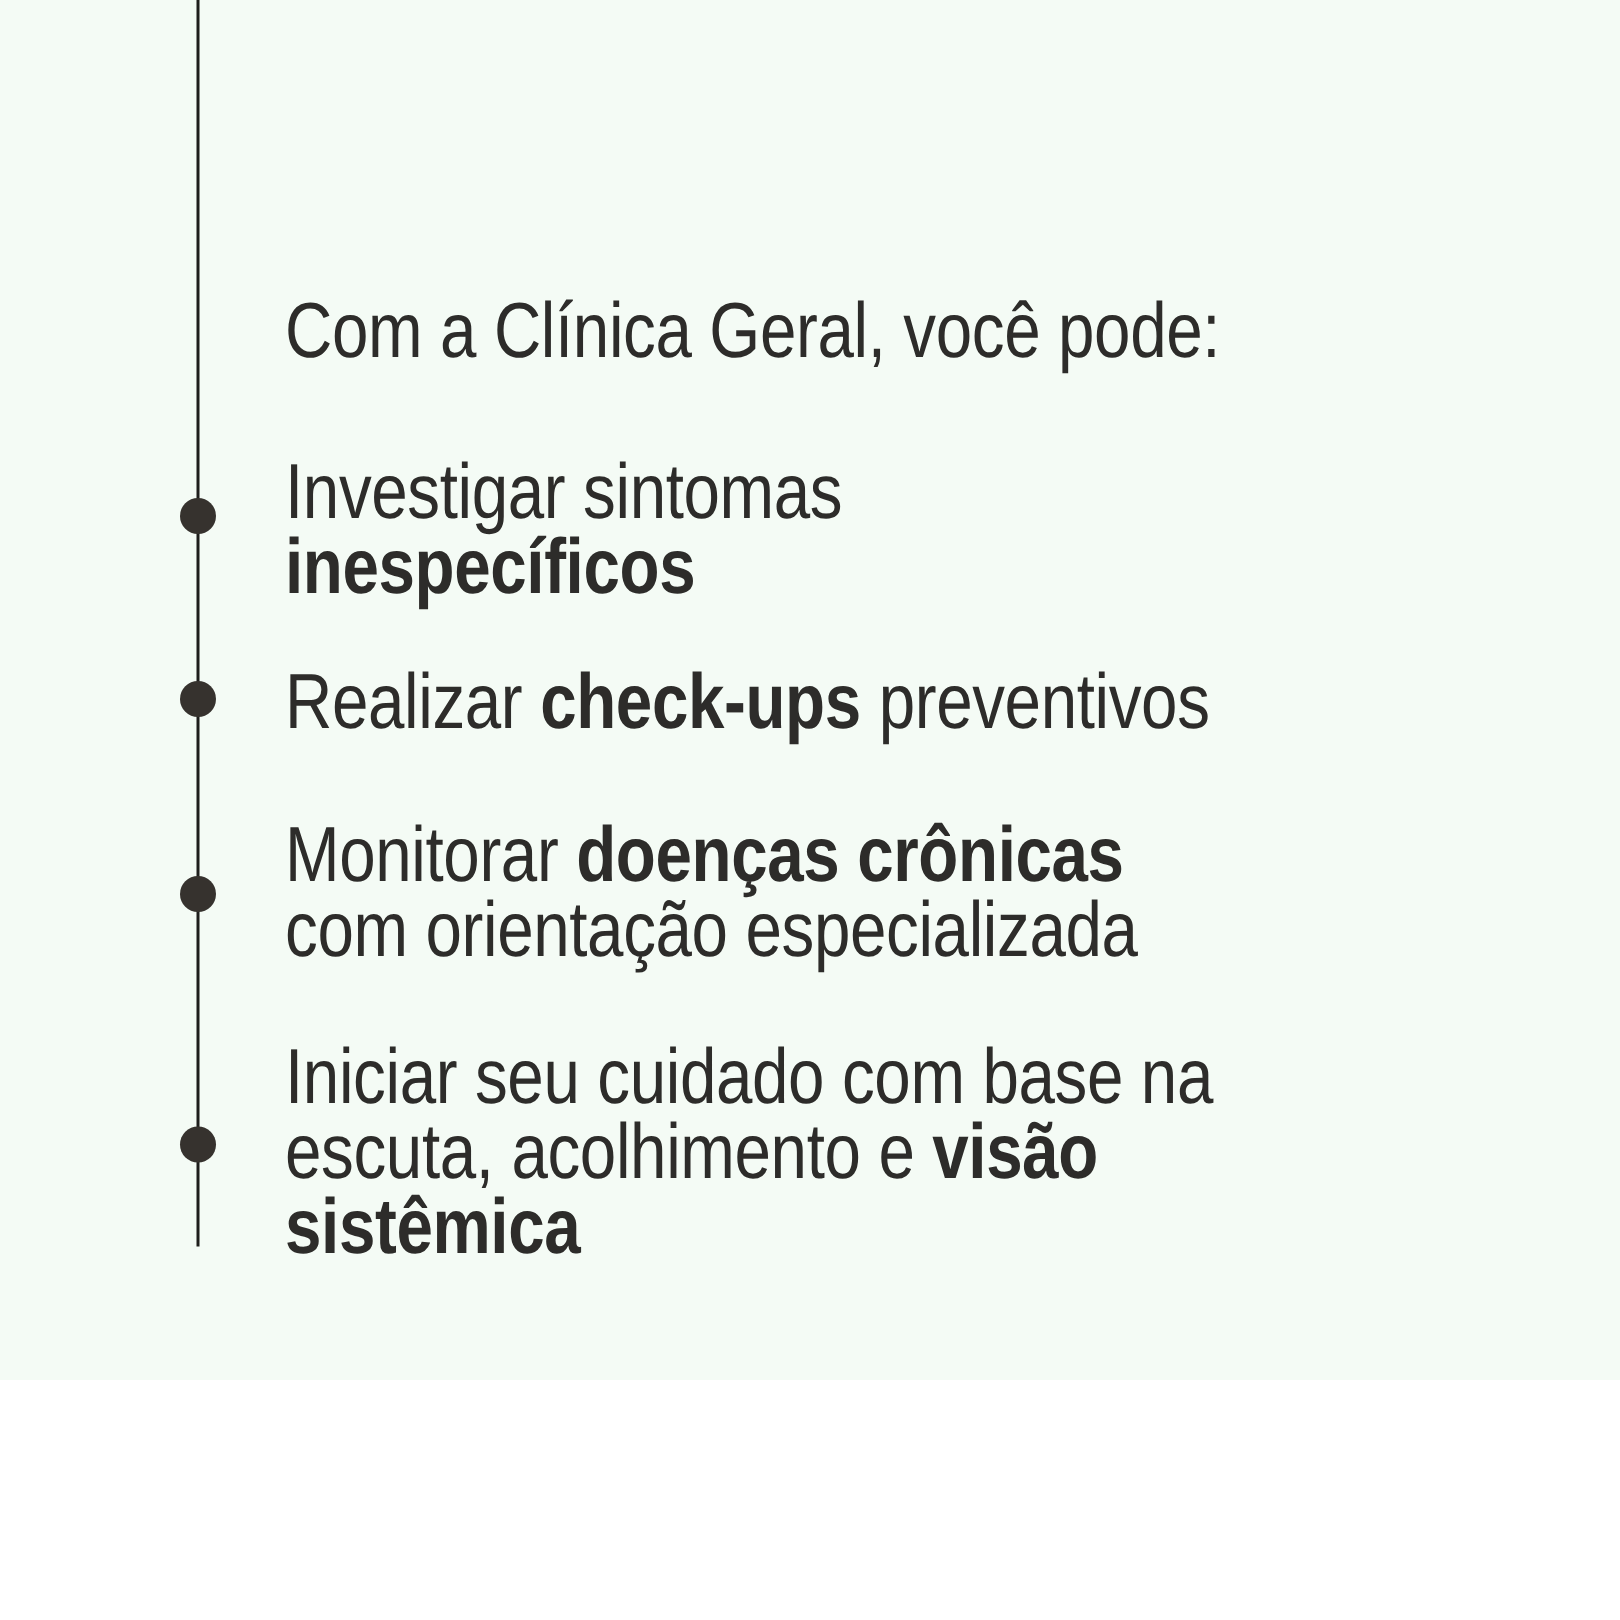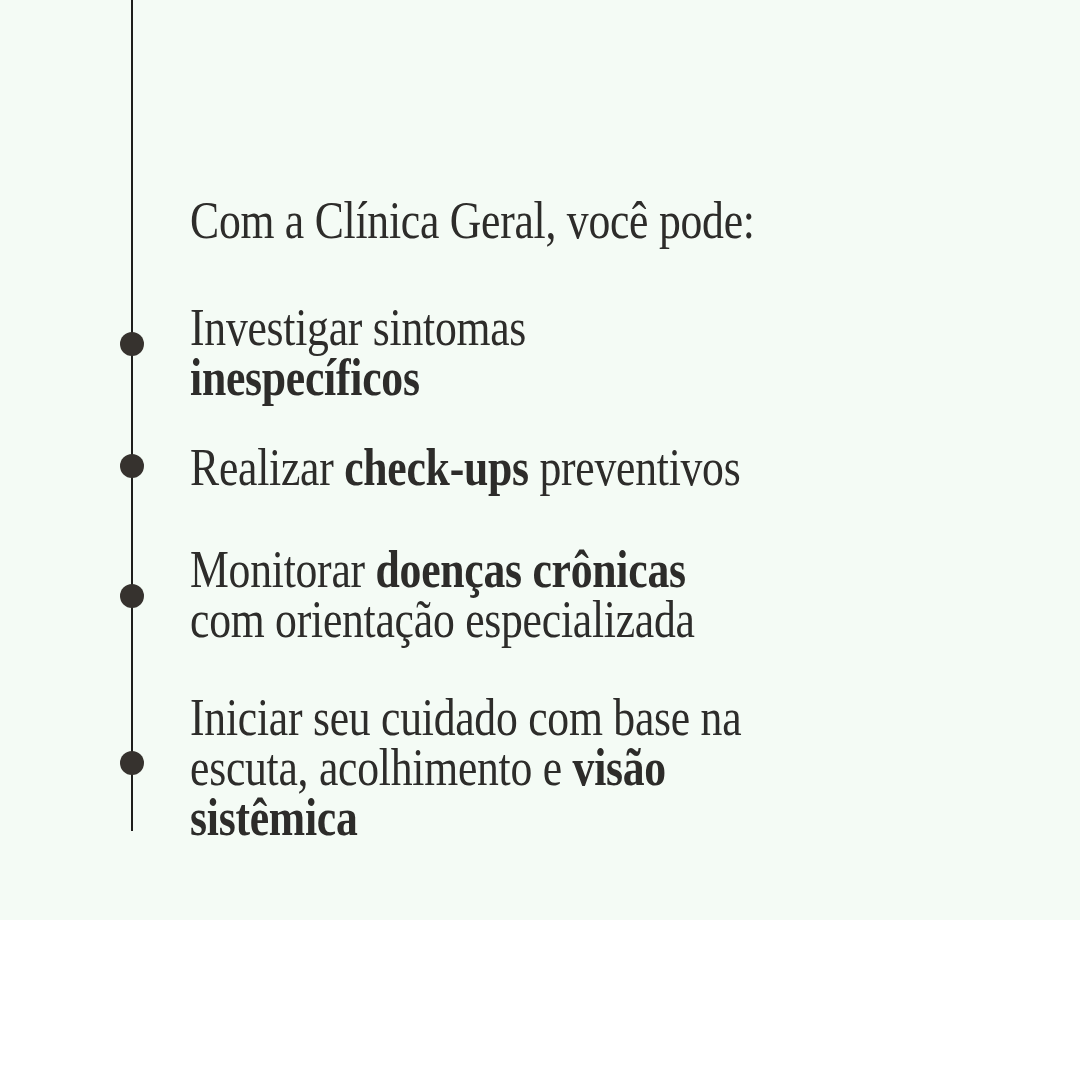--- a/index.html
+++ b/index.html
@@ -1,21 +1,21 @@
 <!DOCTYPE html>
 <html><head>
 <meta charset="utf-8">
 <style>
   html, body { margin: 0; padding: 0; }
   .canvas {
     position: relative;
     width: 1080px;
     height: 920px;
     overflow: hidden;
-    font-family: Liberation Serif, serif;
+    font-family: Liberation Sans, sans-serif;
   }
   .vline {
     position: absolute;
     left: 131px;
     top: 0;
     width: 2px;
     height: 831px;
   }
   .dot {
     position: absolute;

